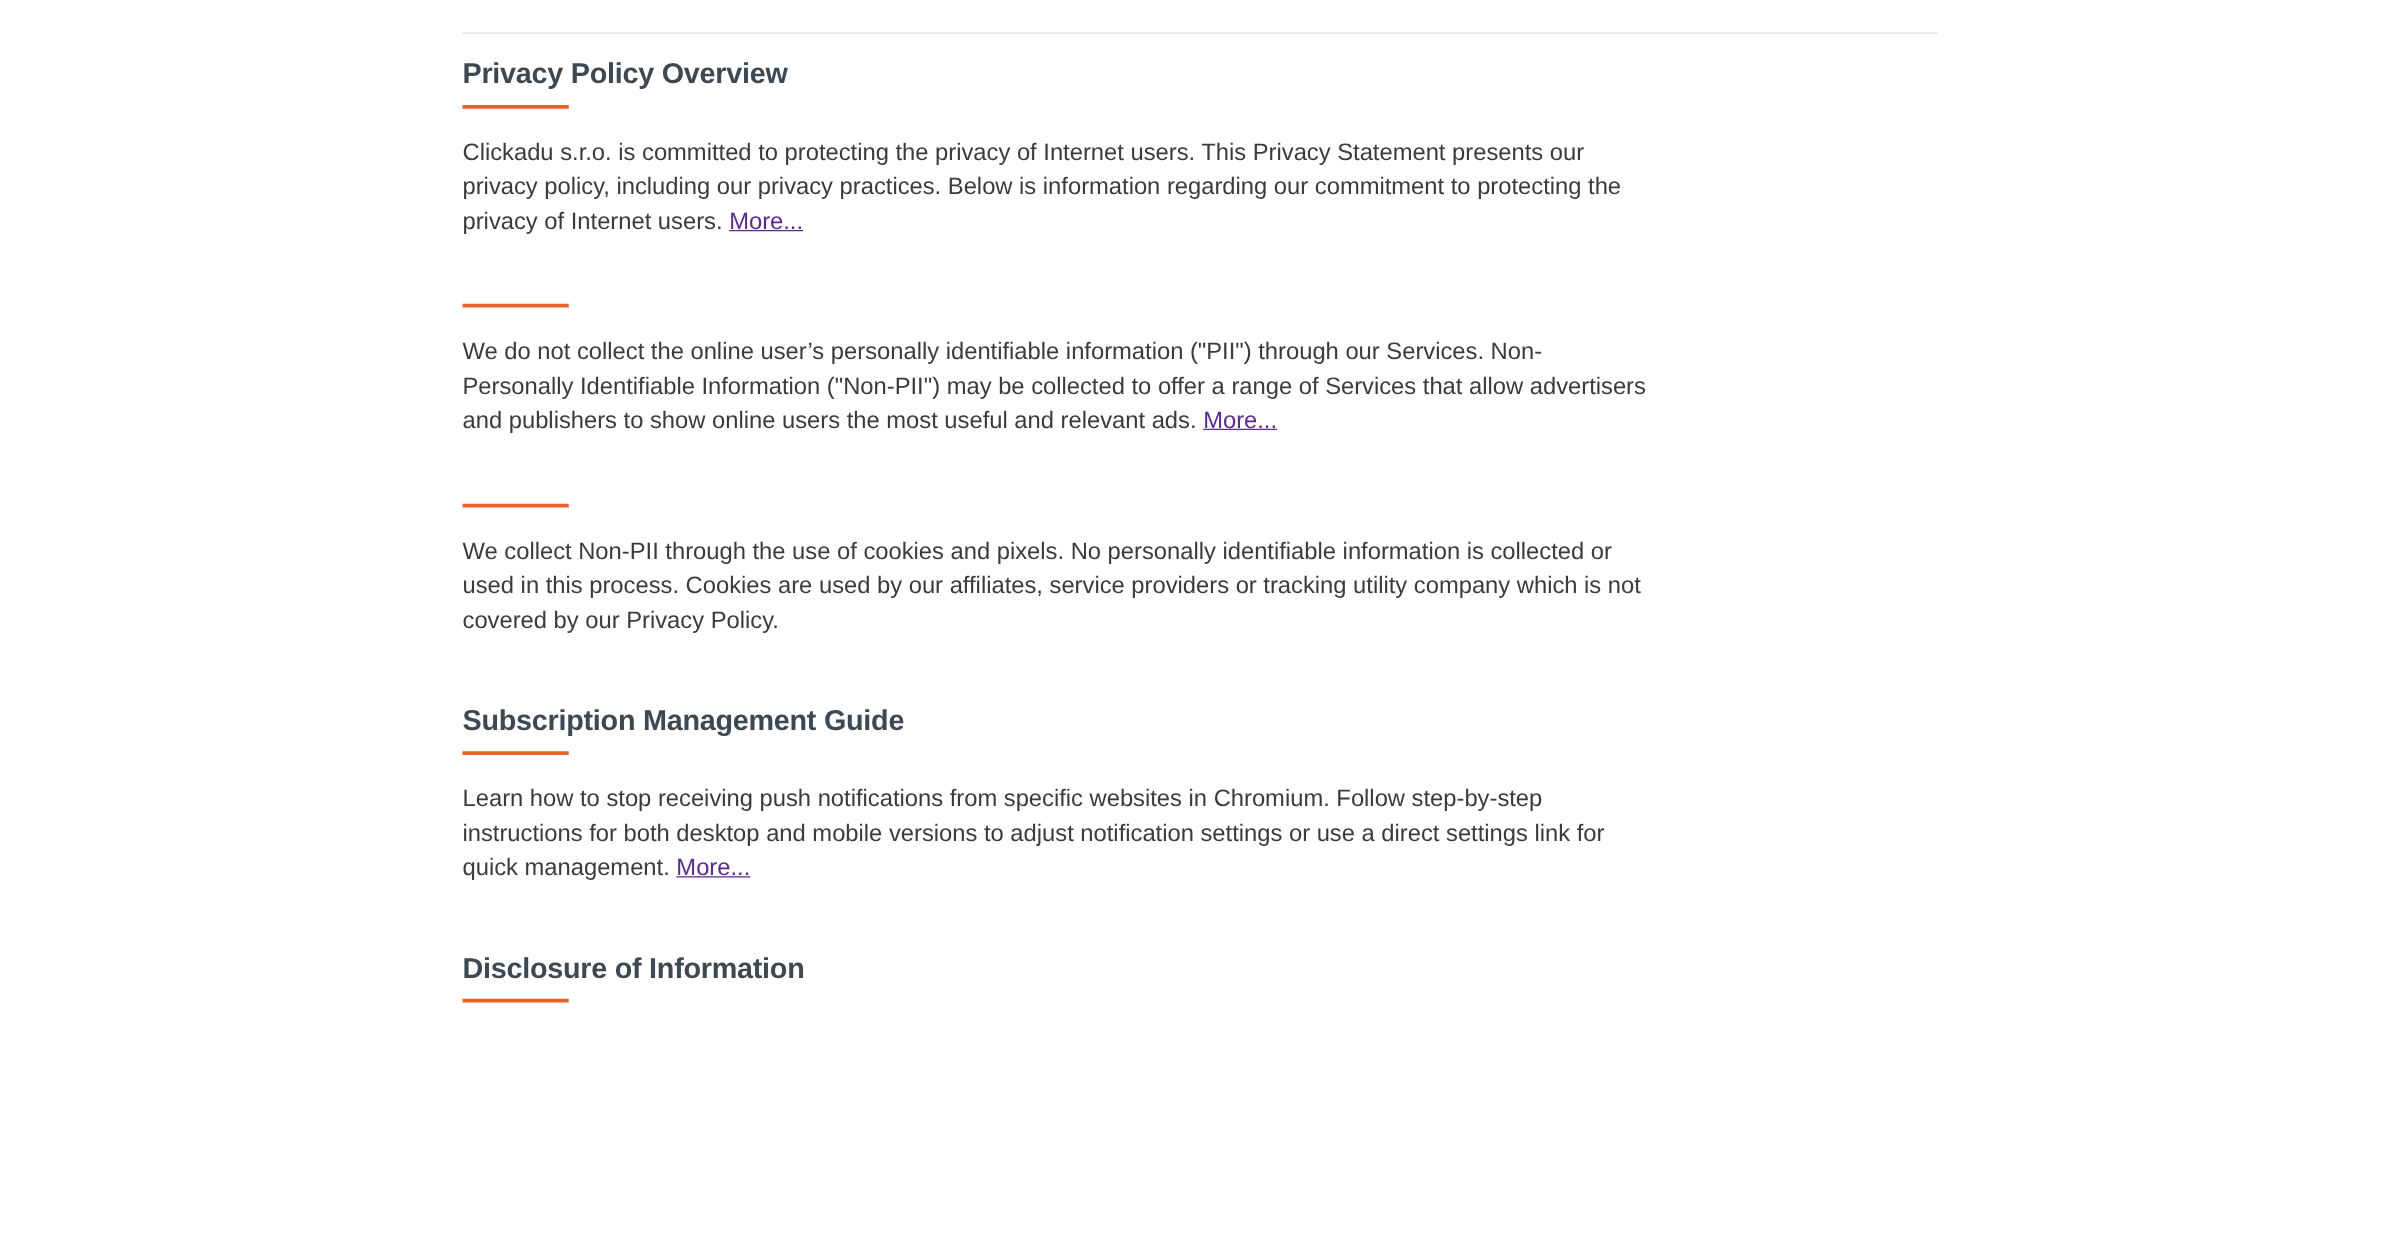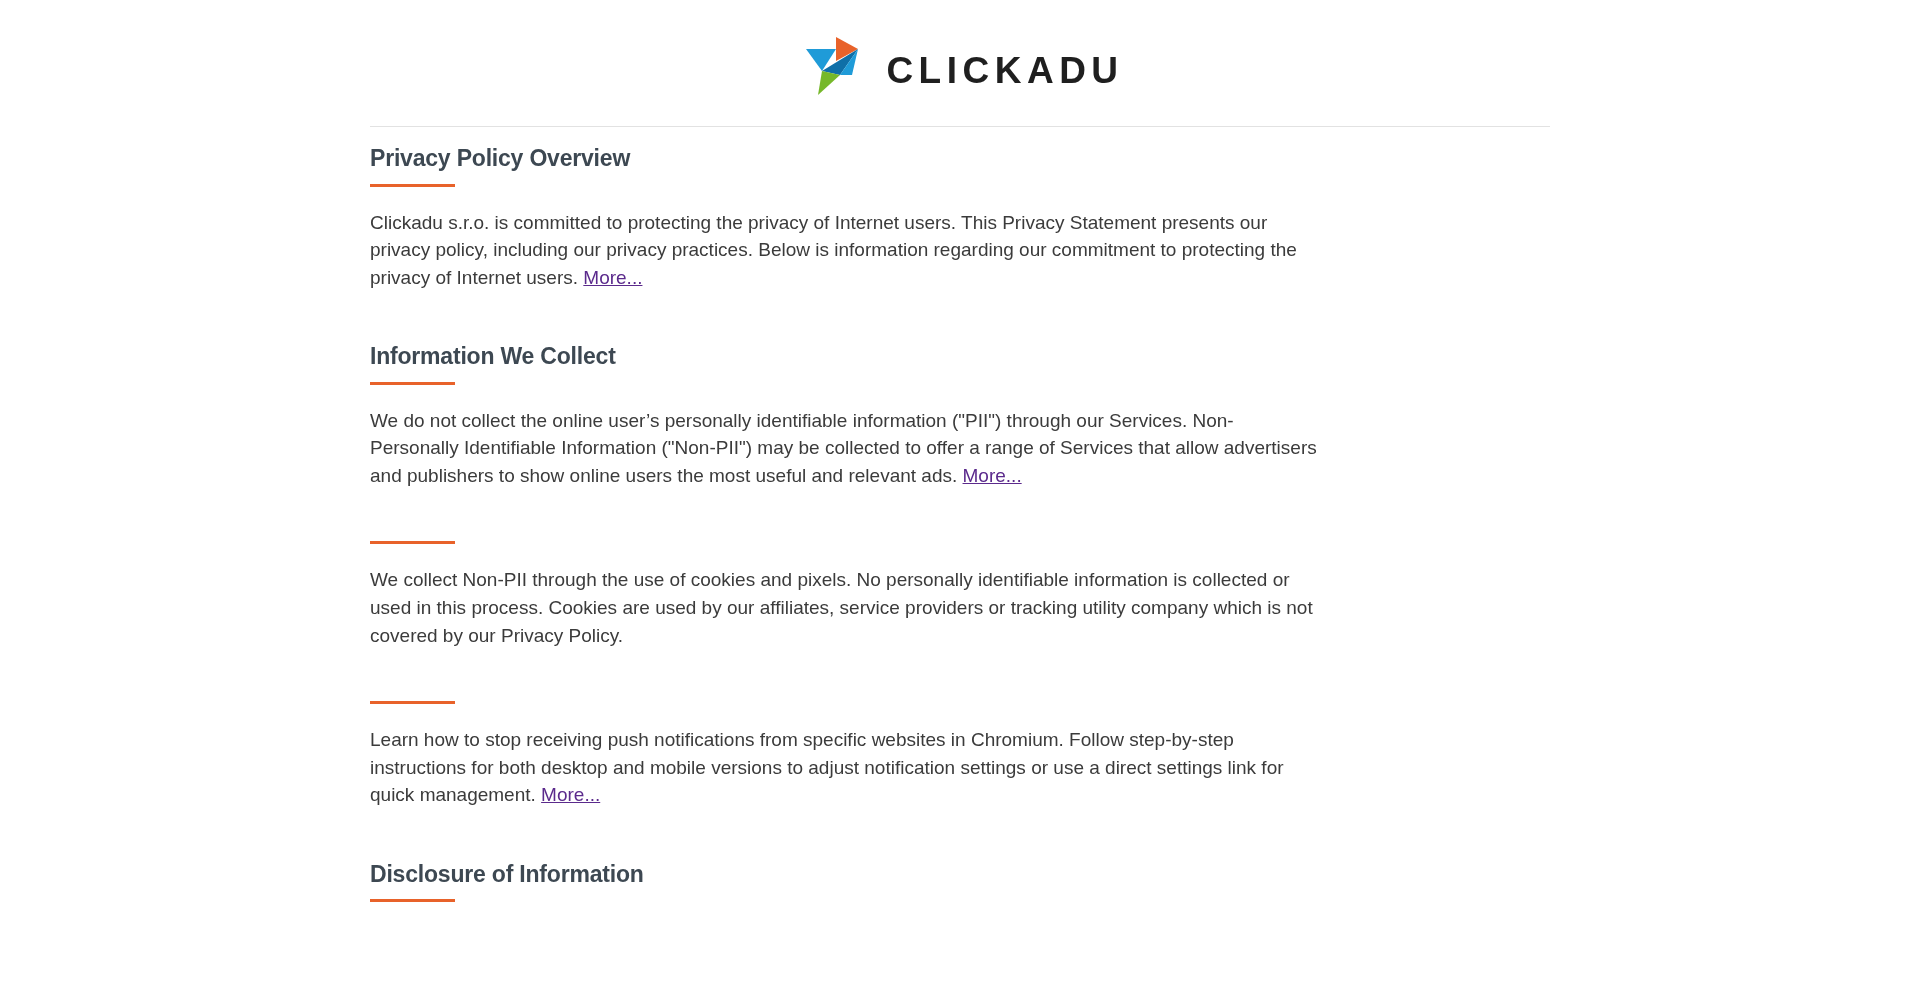--- a/index.html
+++ b/index.html
@@ -86,57 +86,43 @@
     color: #5b2a8c;
     text-decoration: underline;
     cursor: pointer;
   }
 </style>
 </head>
 <body>
 
 <div class="page">
 
-  <div class="header">
-    <div class="logo">
-      <span class="logo-mark">
-        <svg width="74" height="74" viewBox="0 0 74 74" xmlns="http://www.w3.org/2000/svg">
-          <polygon points="10,18 40,18 26,40" fill="#1f9bd8"></polygon>
-          <polygon points="40,6 62,18 40,30" fill="#e8622a"></polygon>
-          <polygon points="26,40 62,18 44,44" fill="#0f6fa8"></polygon>
-          <polygon points="26,40 44,44 22,64" fill="#76b82a"></polygon>
-          <polygon points="44,44 62,18 56,44" fill="#1f9bd8"></polygon>
-        </svg>
-      </span>
-      <span class="logo-word">CLICKADU</span>
-    </div>
-  </div>
 
   <hr class="hr">
 
   <div class="content">
 
     <div class="section">
       <h2 class="section-title">Privacy Policy Overview</h2>
       <div class="title-rule"></div>
       <p class="section-body"><span>Clickadu s.r.o. is committed to protecting the privacy of Internet users. This Privacy Statement presents our privacy policy, including our privacy practices. Below is information regarding our commitment to protecting the privacy of Internet users. </span><a class="more-link" href="#">More...</a></p>
     </div>
 
     <div class="section">
-      <h2 class="section-title">Information We Collect</h2>
       <div class="title-rule"></div>
       <p class="section-body"><span>We do not collect the online user’s personally identifiable information ("PII") through our Services. Non-Personally Identifiable Information ("Non-PII") may be collected to offer a range of Services that allow advertisers and publishers to show online users the most useful and relevant ads. </span><a class="more-link" href="#">More...</a></p>
     </div>
 
     <div class="section">
       <div class="title-rule"></div>
       <p class="section-body"><span>We collect Non-PII through the use of cookies and pixels. No personally identifiable information is collected or used in this process. Cookies are used by our affiliates, service providers or tracking utility company which is not covered by our Privacy Policy.</span></p>
     </div>
 
     <div class="section">
+      <h2 class="section-title">Subscription Management Guide</h2>
       <div class="title-rule"></div>
       <p class="section-body"><span>Learn how to stop receiving push notifications from specific websites in Chromium. Follow step-by-step instructions for both desktop and mobile versions to adjust notification settings or use a direct settings link for quick management. </span><a class="more-link" href="#">More...</a></p>
     </div>
 
     <div class="section">
       <h2 class="section-title">Disclosure of Information</h2>
       <div class="title-rule"></div>
     </div>
 
   </div>

